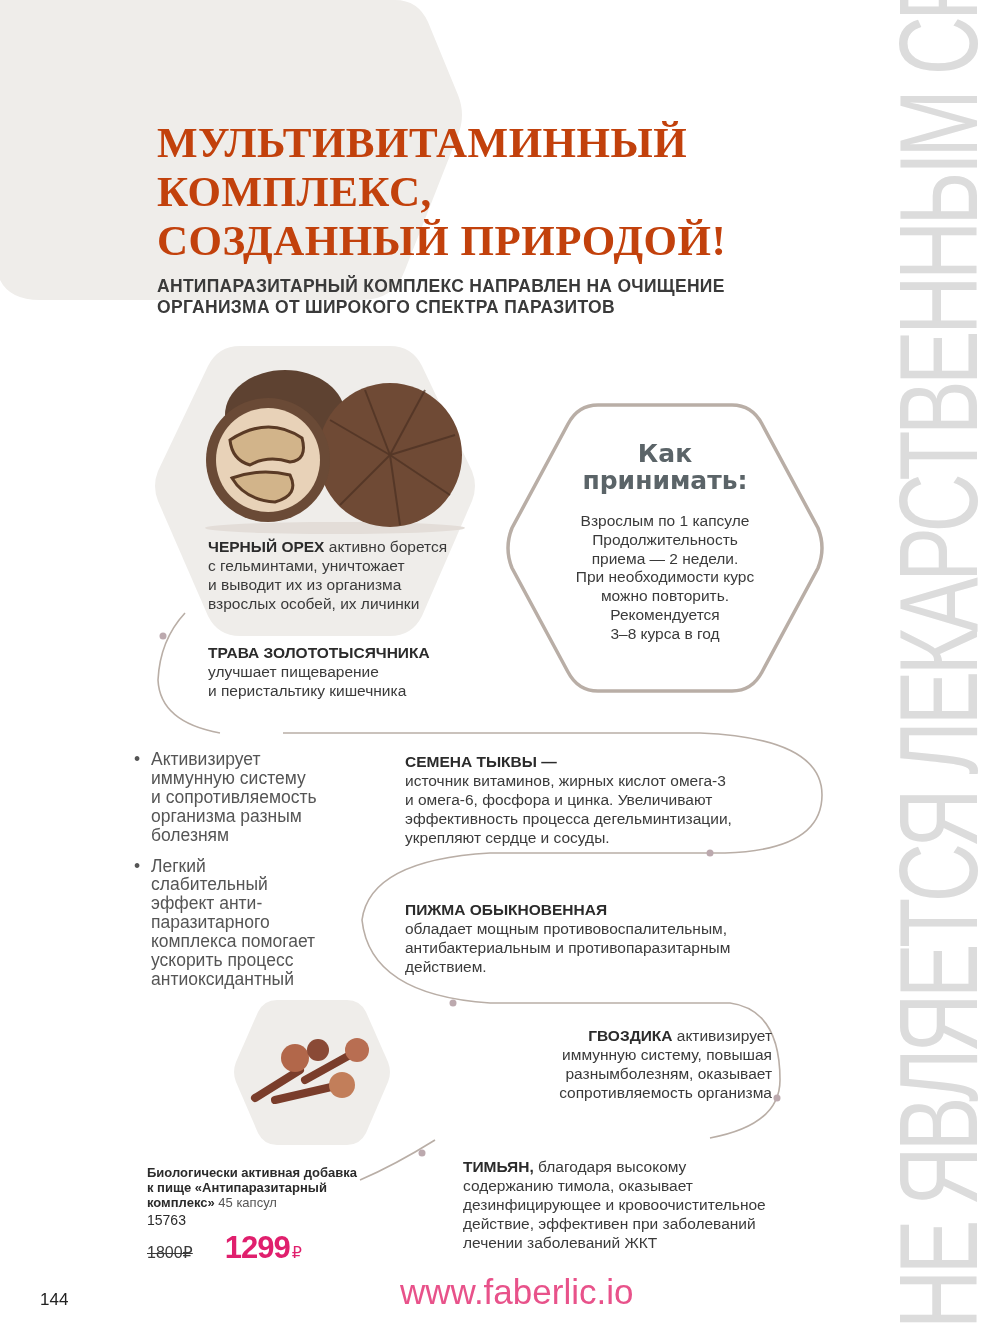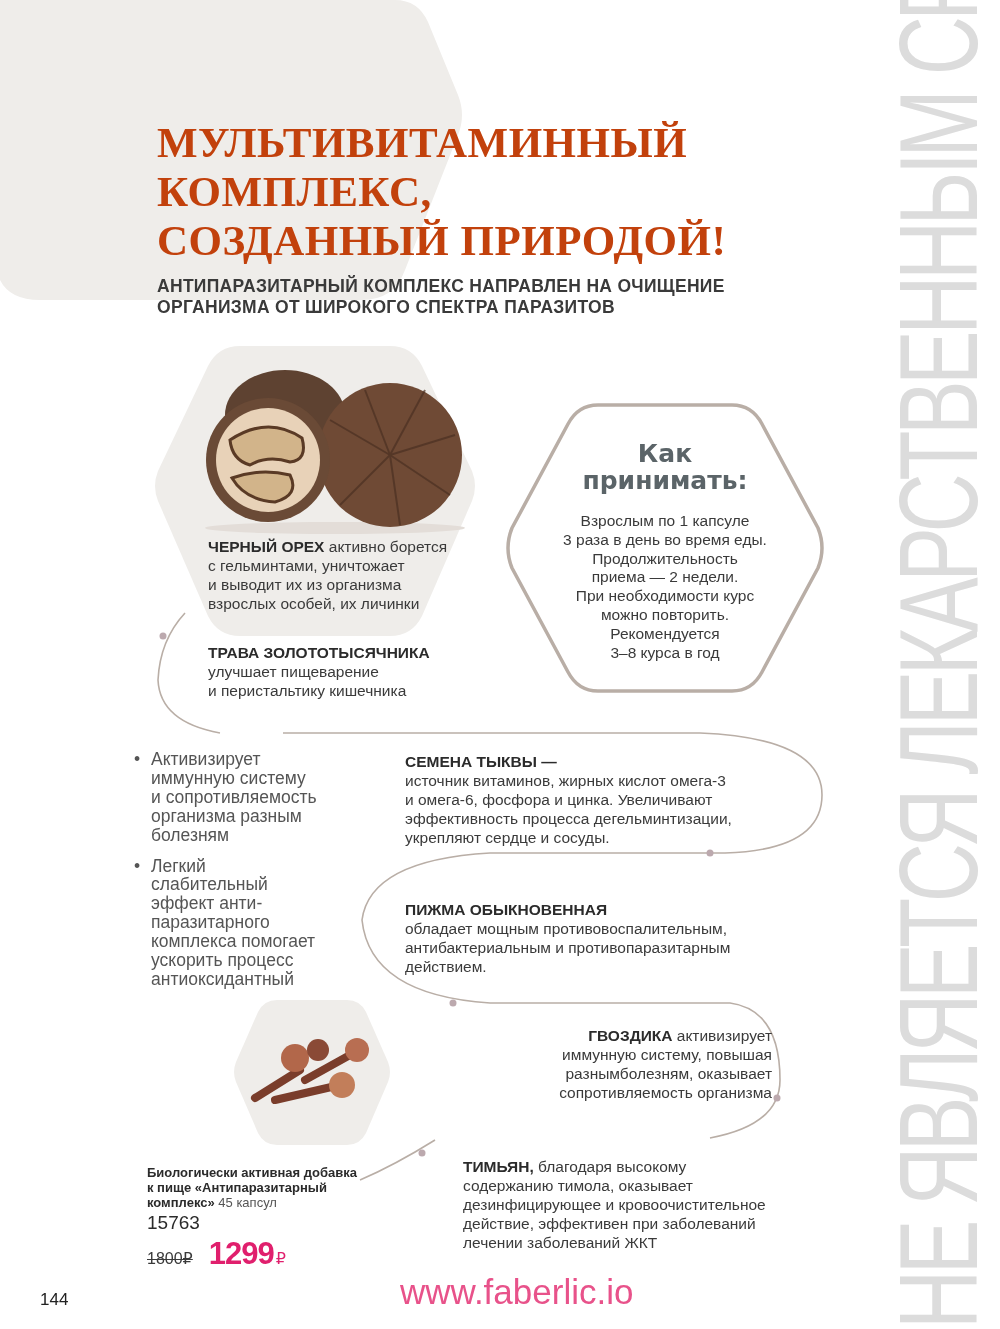--- a/index.html
+++ b/index.html
@@ -34,23 +34,23 @@
     font-size: 17.5px; line-height: 18.9px; color: #555; }
   .bullet { position: relative; padding-left: 19px; margin-bottom: 12px; }
   .bullet .dot { position: absolute; left: 2px; top: 0; }
 
   .clove-hex { position: absolute; left: 232px; top: 1000px; width: 160px; height: 145px; z-index: 1; }
   .clove-img { position: absolute; left: 245px; top: 1030px; width: 135px; height: 85px; z-index: 2; }
 
   .product { position: absolute; left: 147px; top: 1165px; width: 240px; z-index: 3; color: #2b2b2b; }
   .product .name { font-weight: bold; font-size: 13px; line-height: 15px; }
   .product .qty { font-weight: normal; color: #555; }
-  .product .code { font-size: 19px; margin-top: 2px; }
+  .product .code { font-size: 14px; margin-top: 2px; }
   .price-row { display: flex; align-items: baseline; margin-top: 2px; }
-  .old-price { font-size: 16px; text-decoration: line-through; color: #3a3a3a; margin-right: 4px; }
+  .old-price { font-size: 16px; text-decoration: line-through; color: #3a3a3a; margin-right: 20px; }
   .new-price { font-size: 31px; font-weight: bold; color: #e01f6d; letter-spacing: -1px; margin-left: 12px; }
   .cur { font-size: 16px; color: #e01f6d; margin-left: 2px; }
 
   .page-num { position: absolute; left: 40px; top: 1290px; font-size: 17px; color: #222; z-index: 3; }
   .site { position: absolute; left: 400px; top: 1272px; font-size: 35px; color: #e8528a; z-index: 3; letter-spacing: 0px; }
 
   .vertical { position: absolute; left: 878px; top: 1329px; width: 1329px; height: 122px; z-index: 1;
     transform-origin: 0 0; transform: rotate(-90deg);
     font-family: "Liberation Sans Narrow", "Liberation Sans", sans-serif; font-size: 112px; line-height: 122px;
     color: #dcdcdc; white-space: nowrap; letter-spacing: -6px; transform: rotate(-90deg) scaleX(0.73); }
@@ -125,21 +125,20 @@
 
 <svg class="how-hex" viewBox="0 0 330 292">
   <path d="M98,3 L232,3 Q252,3 262,22 L318,126 Q326,146 318,166 L262,270 Q252,289 232,289 L98,289 Q78,289 68,270 L12,166 Q4,146 12,126 L68,22 Q78,3 98,3 Z" fill="#ffffff" stroke="#b9aea6" stroke-width="3.5"></path>
 </svg>
 <div class="how-title">
   <div>Как</div>
   <div>принимать:</div>
 </div>
 <div class="how-text">
   <div>Взрослым по 1 капсуле</div>
-  <div>3 раза в день во время еды.</div>
   <div>Продолжительность</div>
   <div>приема — 2 недели.</div>
   <div>При необходимости курс</div>
   <div>можно повторить.</div>
   <div>Рекомендуется</div>
   <div>3–8 курса в год</div>
 </div>
 
 <div class="bullets">
   <div class="bullet">

